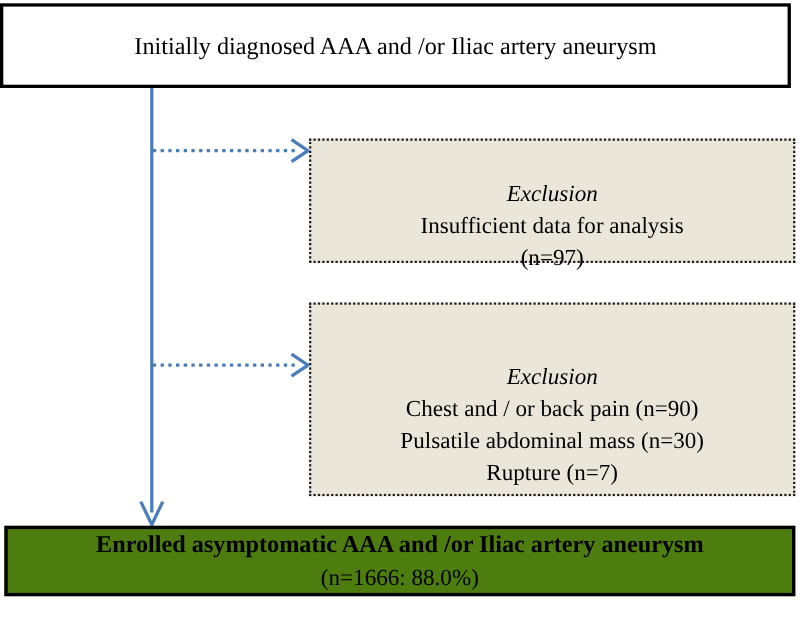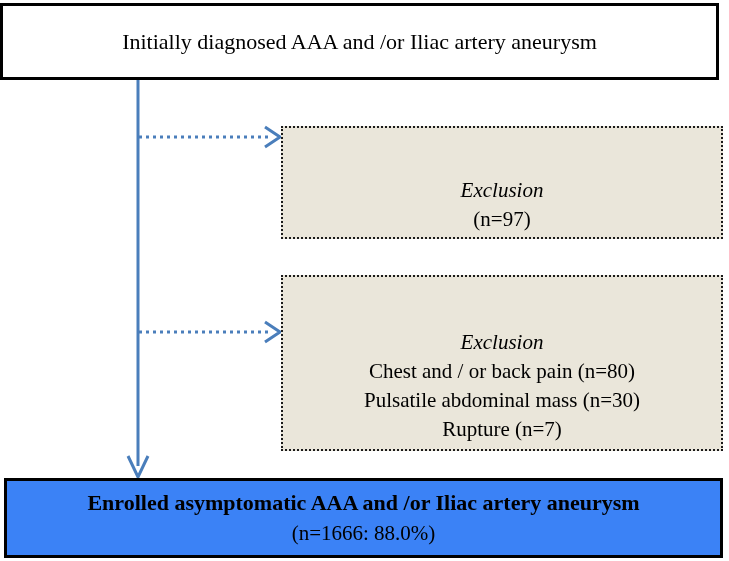--- a/index.html
+++ b/index.html
@@ -63,22 +63,22 @@
     height: 176px;
     background: #eae6da;
     font-size: 21px;
     line-height: 29px;
   }
 
   #box-enrolled {
     left: 4px;
     top: 478px;
     width: 719px;
-    height: 80px;
-    background: #3b82f6;
+    height: 64px;
+    background: #4d7c0f;
     font-size: 21px;
     line-height: 30px;
     font-family: Liberation Serif, serif;
   }
 
   .line-italic {
     font-style: italic;
     margin-top: 45px;
   }
   .line-bold {
@@ -117,26 +117,27 @@
     <line x1="139" y1="332" x2="268" y2="332" stroke="#4a7ebb" stroke-width="3" stroke-dasharray="3 4"></line>
     <polyline points="265,322 280,332 265,342" fill="none" stroke="#4a7ebb" stroke-width="3" stroke-linecap="butt" stroke-linejoin="miter"></polyline>
   </svg>
 
   <div id="box-initial" class="box box-solid">
     <div class="line-plain">Initially diagnosed AAA and /or Iliac artery aneurysm</div>
   </div>
 
   <div id="box-exclusion-1" class="box box-dotted">
     <div class="line-italic">Exclusion</div>
+    <div class="line-plain">Insufficient data for analysis</div>
     <div class="line-plain">(n=97)</div>
   </div>
 
   <div id="box-exclusion-2" class="box box-dotted">
     <div class="line-italic">Exclusion</div>
-    <div class="line-plain">Chest and / or back pain (n=80)</div>
+    <div class="line-plain">Chest and / or back pain (n=90)</div>
     <div class="line-plain">Pulsatile abdominal mass (n=30)</div>
     <div class="line-plain">Rupture (n=7)</div>
   </div>
 
   <div id="box-enrolled" class="box box-solid">
     <div class="line-bold">Enrolled asymptomatic AAA and /or Iliac artery aneurysm</div>
     <div class="line-plain">(n=1666: 88.0%)</div>
   </div>
 
 </div>

